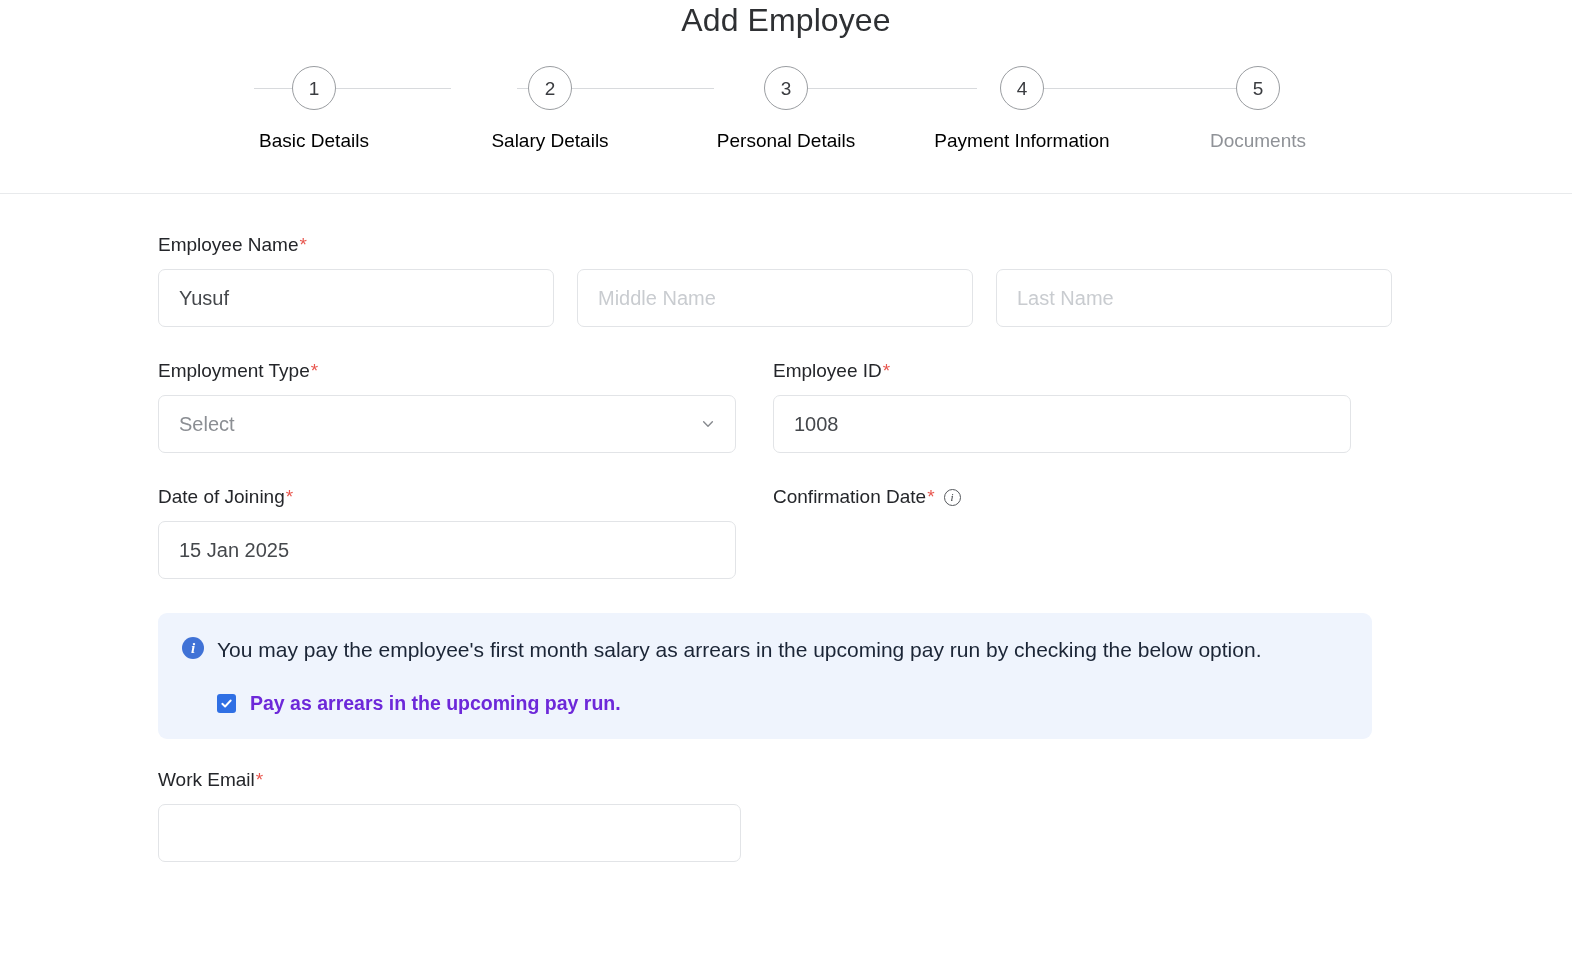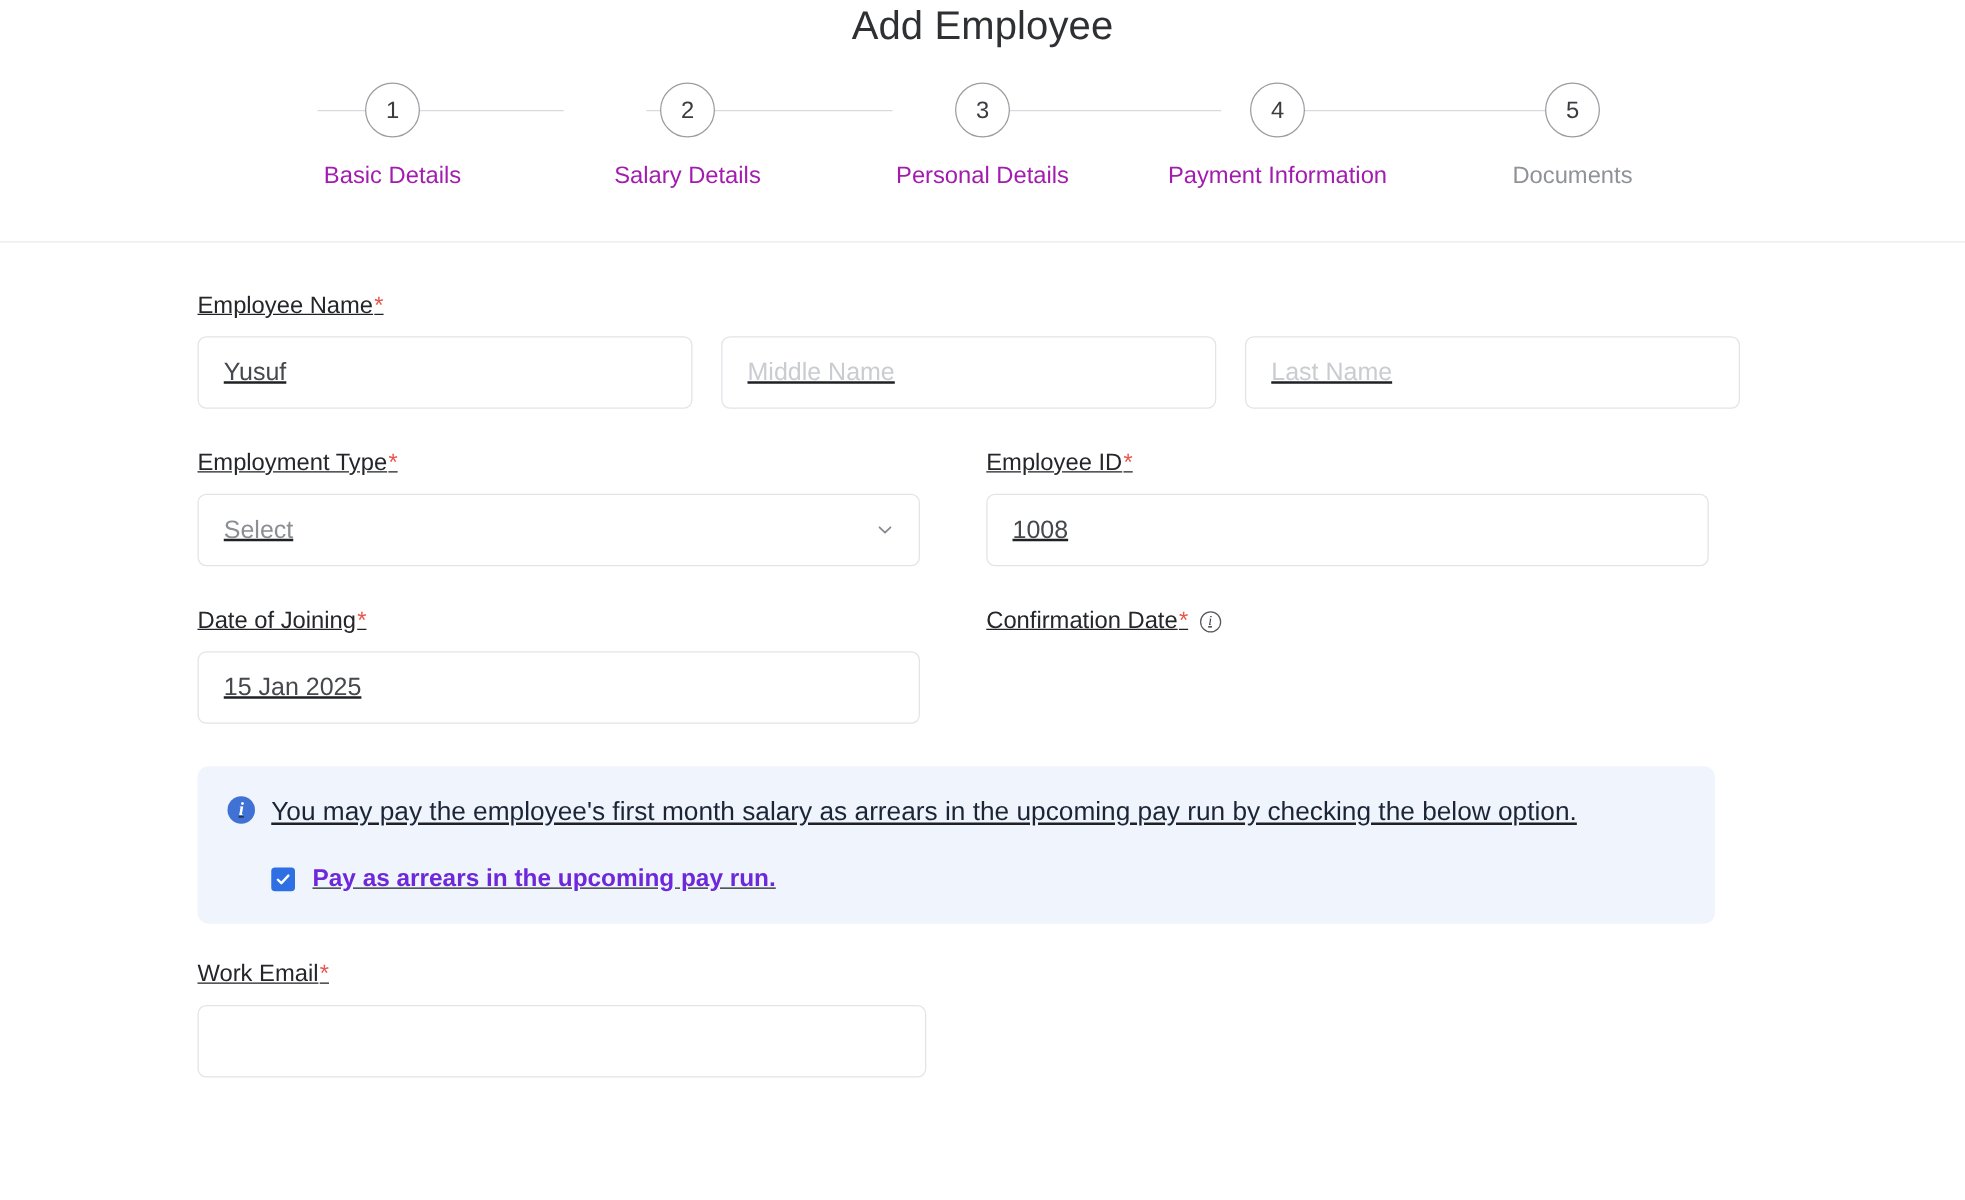--- a/index.html
+++ b/index.html
@@ -54,21 +54,21 @@
     align-items: center;
     justify-content: center;
     font-size: 19px;
     color: #3a3c40;
     font-weight: 400;
     line-height: 1;
   }
   .step-label {
     margin-top: 20px;
     font-size: 19px;
-    color: #a21caf;
+    color: #000000;
     white-space: nowrap;
     font-weight: 400;
   }
   .step.muted .step-label { color: #8f9297; }
   .step-line {
     position: absolute;
     top: 22px;
     height: 1px;
     background: #d8dadd;
     z-index: 1;
@@ -78,21 +78,20 @@
     width: 100%;
     height: 1px;
     background: #e8eaec;
     margin-top: 41px;
   }
 
   
   .form {
     padding: 0 0 0 158px;
     margin-top: 40px;
-    text-decoration: underline;
   }
   .field-label {
     font-size: 19px;
     color: #24262a;
     margin-bottom: 13px;
     display: flex;
     align-items: center;
     line-height: 22px;
   }
   .req { color: #e8574f; margin-left: 1px; font-size: 19px; }
@@ -129,21 +128,21 @@
   .input.select { justify-content: space-between; color: #8b8e93; }
 
   .row-names {
     display: flex;
     gap: 23px;
   }
   .row-names .input { width: 396px; }
 
   .row-two {
     display: flex;
-    gap: 48px;
+    gap: 32px;
     margin-top: 33px;
   }
   .col-half { width: 583px; }
   .col-half .input { width: 578px; }
 
   .chevron {
     width: 14px;
     height: 14px;
     display: block;
   }

